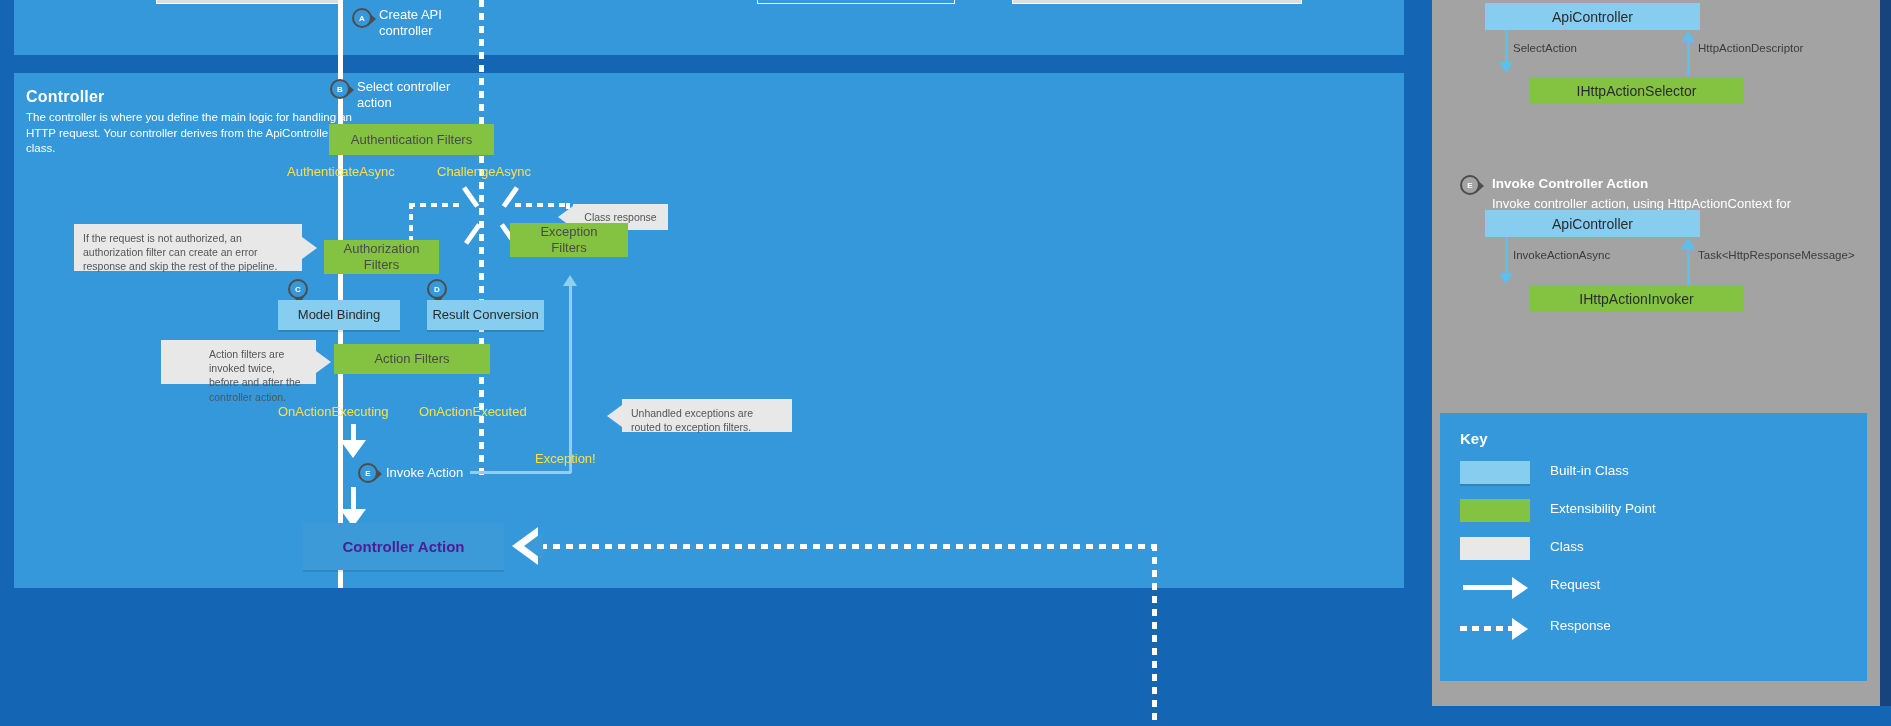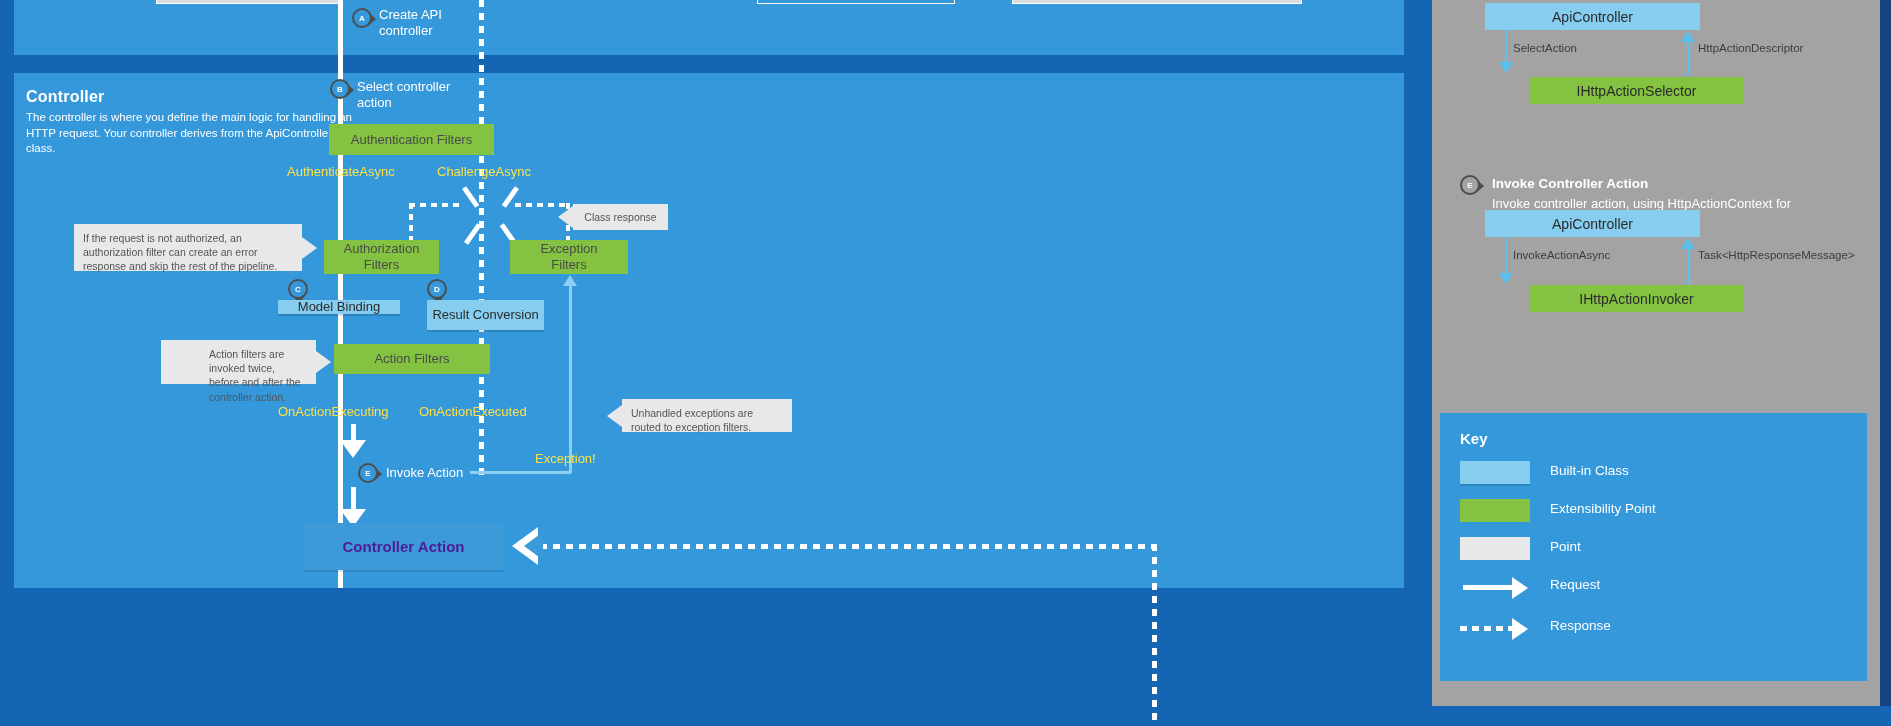--- a/index.html
+++ b/index.html
@@ -286,36 +286,36 @@
   <div class="note" style="left:74px;top:224px;width:228px;height:47px;">
     <span>If the request is not authorized, an authorization filter can create an error response and skip the rest of the pipeline.</span>
     <span class="beak"></span>
   </div>
 
   <div class="green-box" style="left:324px;top:240px;width:115px;height:34px;flex-direction:column;">
     <span>Authorization</span>
     <span>Filters</span>
   </div>
 
-  <div class="green-box" style="left:510px;top:240px;width:118px;height:34px;flex-direction:column;">
+  <div class="green-box" style="left:510px;top:223px;width:118px;height:34px;flex-direction:column;">
     <span>Exception</span>
     <span>Filters</span>
   </div>
 
   <div class="marker down" style="left:288px;top:279px;">
     <div class="mk-tab"></div>
     <div class="mk-circle">C</div>
   </div>
 
   <div class="marker down" style="left:427px;top:279px;">
     <div class="mk-tab"></div>
     <div class="mk-circle">D</div>
   </div>
 
-  <div class="blue-box" style="left:278px;top:300px;width:122px;height:14px;">Model Binding</div>
+  <div class="blue-box" style="left:278px;top:300px;width:122px;height:30px;">Model Binding</div>
   <div class="blue-box" style="left:427px;top:300px;width:117px;height:30px;">Result Conversion</div>
 
   <div class="note" style="left:161px;top:340px;width:155px;height:44px;padding-left:48px;">
     <span>Action filters are invoked twice, before and after the controller action.</span>
     <span class="beak"></span>
   </div>
 
   <div class="green-box" style="left:334px;top:344px;width:156px;height:30px;">Action Filters</div>
 
   <div class="meth" style="left:278px;top:404px;">OnActionExecuting</div>
@@ -391,21 +391,21 @@
     <div class="key-label">Built-in Class</div>
   </div>
 
   <div class="key-row" style="top:86px;">
     <div class="key-swatch" style="background:#84c341;"></div>
     <div class="key-label">Extensibility Point</div>
   </div>
 
   <div class="key-row" style="top:124px;">
     <div class="key-swatch" style="background:#e8e8e8;"></div>
-    <div class="key-label">Point</div>
+    <div class="key-label">Class</div>
   </div>
 
   <div class="key-row" style="top:162px;">
     <div class="key-line-solid"></div>
     <div class="key-arrow-head"></div>
     <div class="key-label">Request</div>
   </div>
 
   <div class="key-row" style="top:203px;">
     <div class="key-line-dotted"></div>

